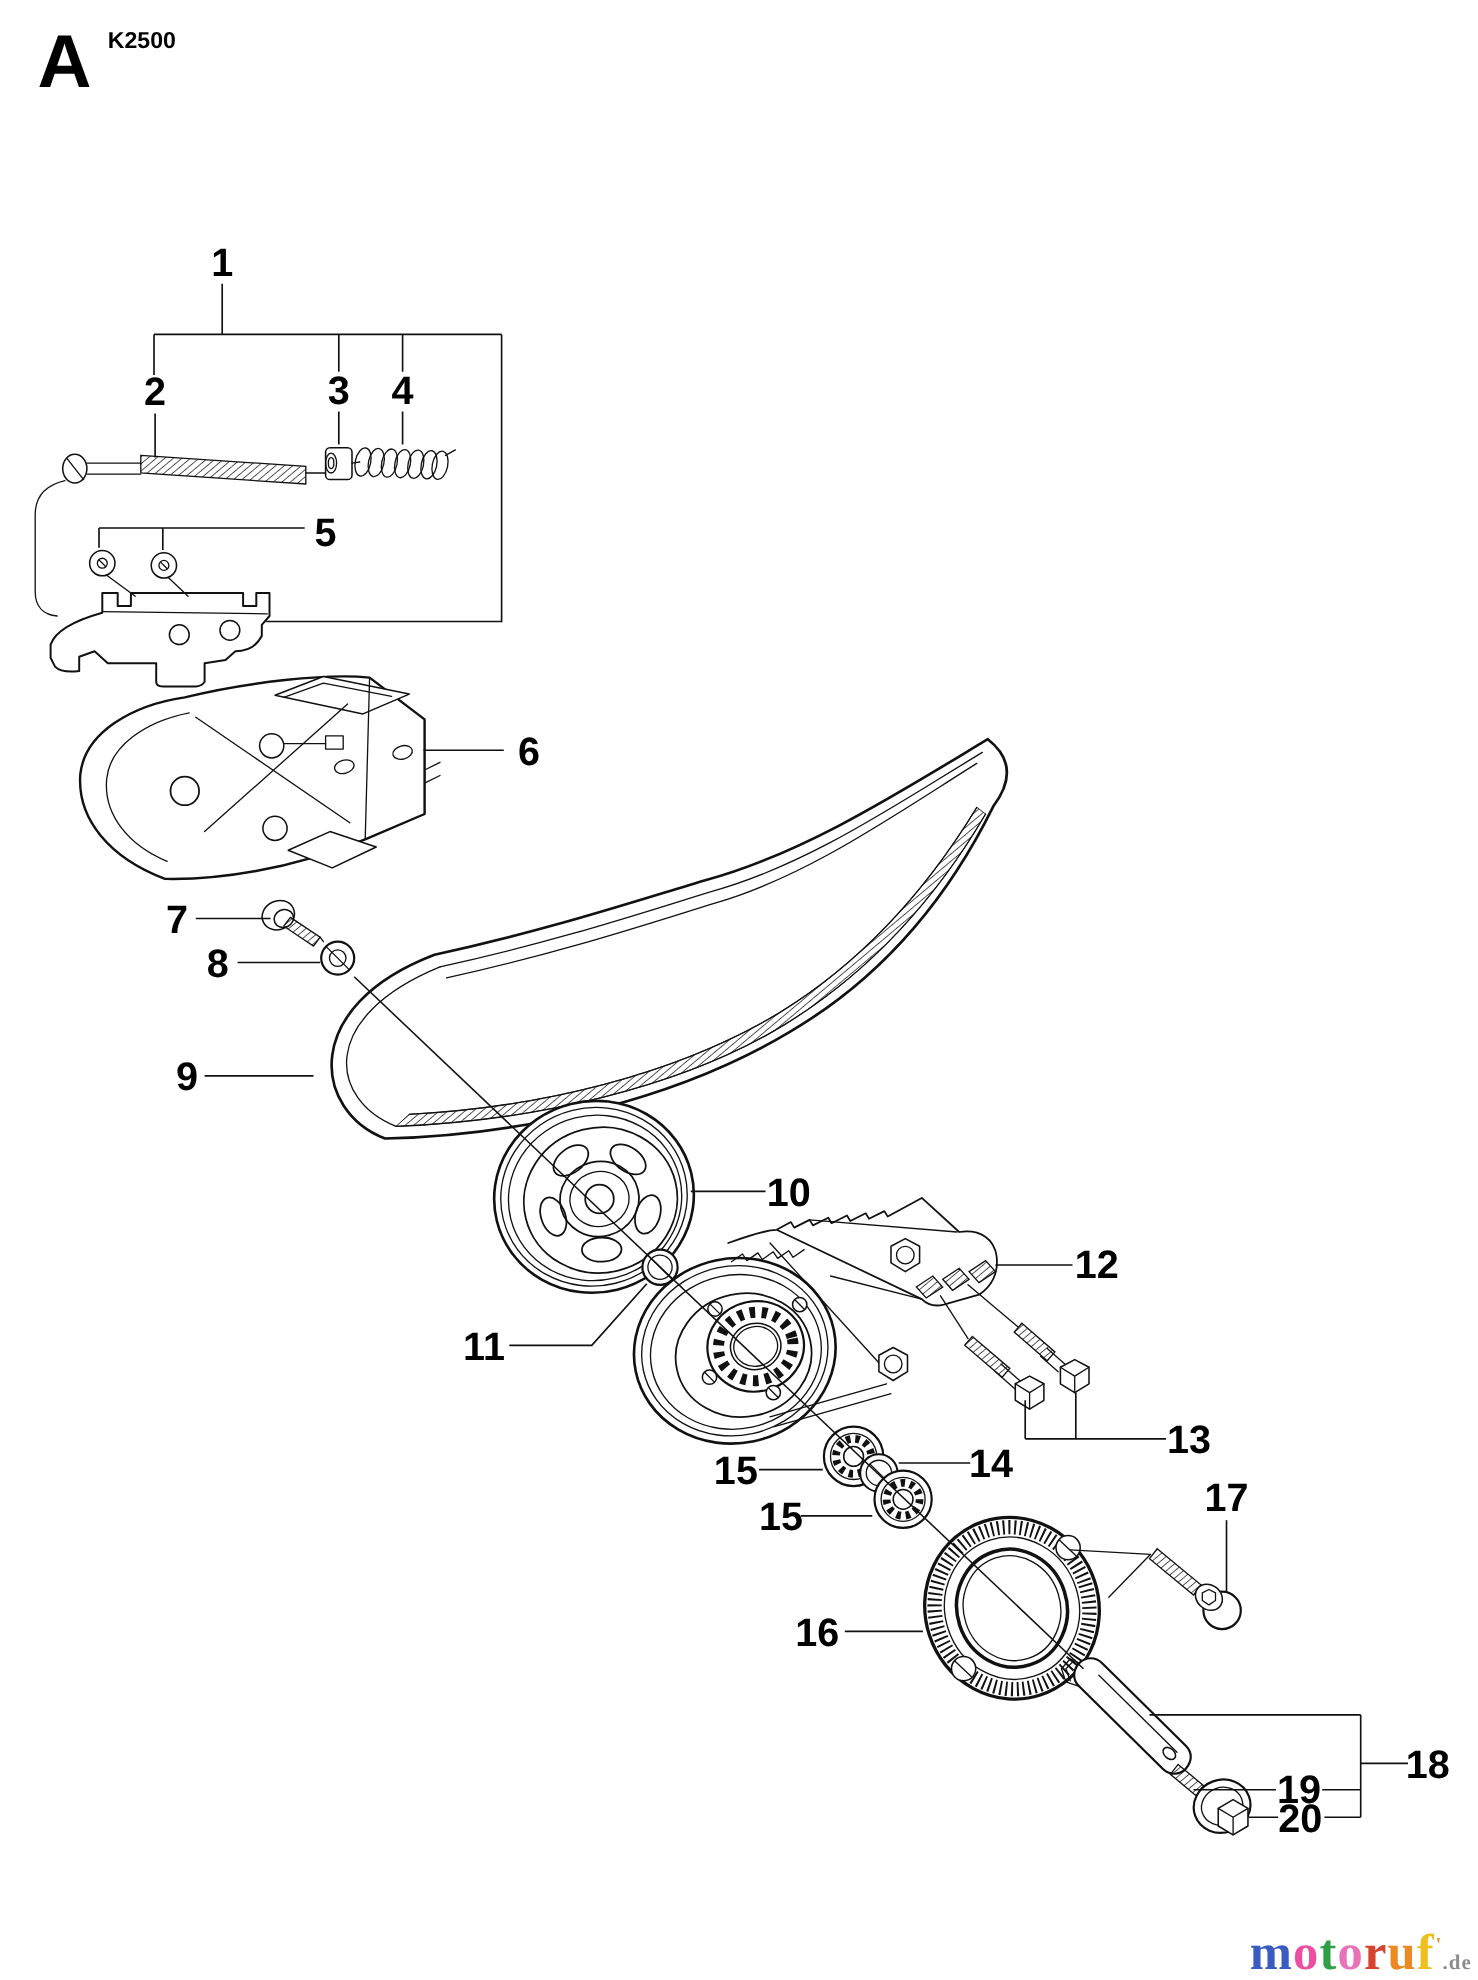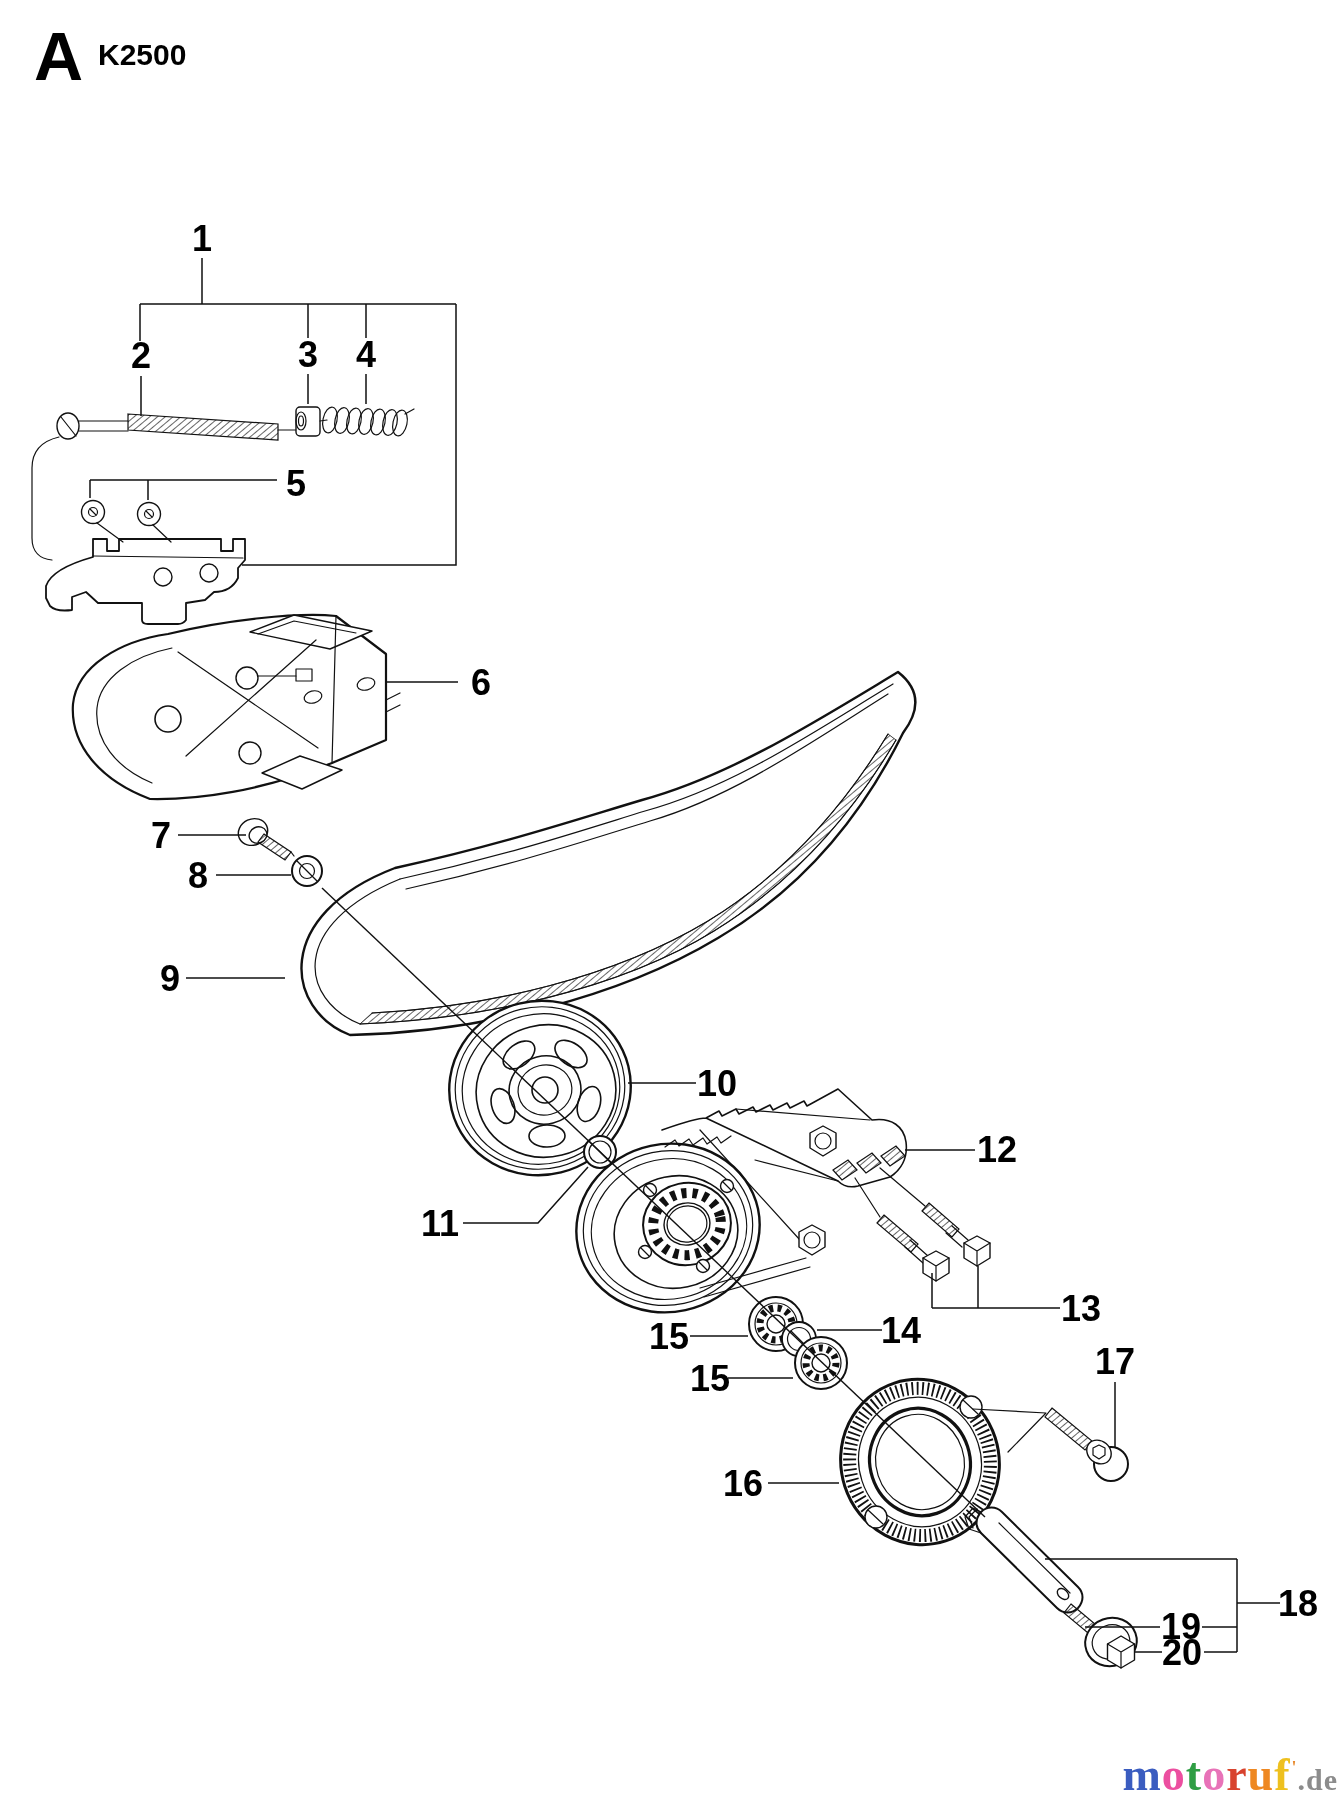--- a/index.html
+++ b/index.html
@@ -1,32 +1,32 @@
 <!DOCTYPE html>
 <html><head>
 <meta charset="utf-8">
 <style>
   html,body{margin:0;padding:0;background:#fff;}
   .stage{position:relative;width:1344px;height:1800px;background:#ffffff;overflow:hidden;
          font-family:"Liberation Sans",sans-serif;}
   .corner-letter{position:absolute;left:34px;top:22px;font-size:68px;font-weight:bold;color:#000;line-height:1;}
-  .model-code{position:absolute;left:98px;top:40px;font-size:30px;font-weight:bold;color:#000;line-height:1;}
+  .model-code{position:absolute;left:98px;top:27px;font-size:21px;font-weight:bold;color:#000;line-height:1;}
   svg{position:absolute;left:0;top:0;}
   svg text.callout{font-family:"Liberation Sans",sans-serif;font-weight:bold;font-size:36px;fill:#000;}
   .ln{fill:none;stroke:#111;stroke-width:2;stroke-linecap:round;stroke-linejoin:round;}
   .thin{fill:none;stroke:#111;stroke-width:1.2;stroke-linecap:round;stroke-linejoin:round;}
   .med{fill:none;stroke:#111;stroke-width:1.6;stroke-linecap:round;stroke-linejoin:round;}
   .wf{fill:#fff;stroke:#111;stroke-width:2;stroke-linejoin:round;}
   .wf-t{fill:#fff;stroke:#111;stroke-width:1.4;stroke-linejoin:round;}
   .leader{fill:none;stroke:#111;stroke-width:1.5;}
   .hatchfill{fill:url(#hatch);stroke:#111;stroke-width:1.2;}
   .watermark{position:absolute;right:6px;bottom:2px;font-family:"Liberation Serif",serif;
              font-weight:bold;font-size:46px;line-height:1;letter-spacing:1px;}
   .watermark .tick{font-size:18px;vertical-align:super;margin-left:1px;}
-  .watermark .tld{font-size:30px;font-weight:bold;}
+  .watermark .tld{font-size:19px;font-weight:bold;}
 </style>
 </head>
 <body>
 
 <div class="stage">
   <div class="corner-letter">A</div>
   <div class="model-code">K2500</div>
 
   <svg width="1344" height="1800" viewBox="0 0 1344 1800">
     <defs>

